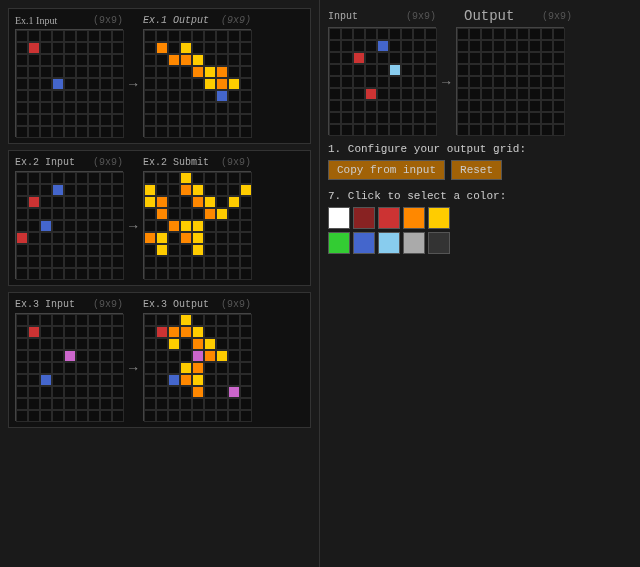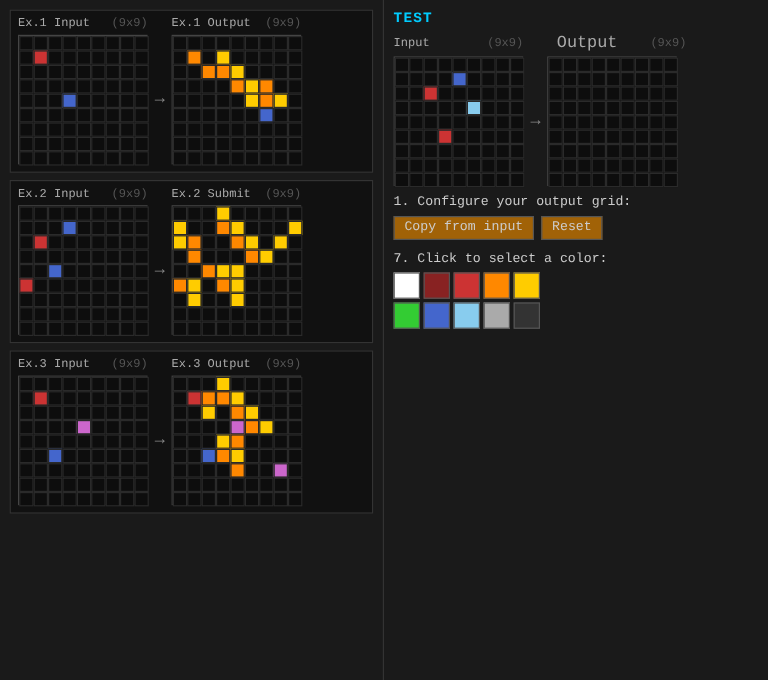--- a/index.html
+++ b/index.html
@@ -130,25 +130,25 @@
 </head>
 <body>
 
 <div class="main-container">
 
   <div class="left-panel">
 
     <div class="example-block">
       <div style="display:flex; align-items:center; margin-bottom:3px;">
         <div style="display:flex; align-items:center; gap:4px; width:108px;">
-          <span style="color:#aaa;font-size:10px;">Ex.1 Input</span>
+          <span style="color:#aaa;font-size:10px;font-family:Liberation Serif, serif;">Ex.1 Input</span>
           <span style="color:#555;font-size:10px;margin-left:auto;">(9x9)</span>
         </div>
         <div style="width:20px;"></div>
-        <div style="display:flex; align-items:center; gap:0; width:108px;">
+        <div style="display:flex; align-items:center; gap:0; width:108px;font-style:italic;">
           <span style="color:#aaa;font-size:10px;">Ex.1 Output</span>
           <span style="color:#555;font-size:10px;margin-left:auto;">(9x9)</span>
         </div>
       </div>
       <div class="example-row">
         <div class="grid grid-9" id="ex1-input">
             <div class="cell"></div>
             <div class="cell"></div>
             <div class="cell"></div>
             <div class="cell"></div>
@@ -678,21 +678,20 @@
             <div class="cell"></div>
             <div class="cell"></div>
             <div class="cell"></div>
             <div class="cell"></div>
           </div>
       </div>
     </div>
   </div>
 
   <div class="right-panel">
-    <div class="right-section-title">TEST</div>
 
     <div style="margin-bottom:8px;">
       <div style="display:flex; align-items:center; margin-bottom:3px; gap:4px;">
         <div style="display:flex; align-items:center; width:108px;">
           <span style="color:#aaa;font-size:10px;">Input</span>
           <span style="color:#555;font-size:10px;margin-left:auto;">(9x9)</span>
         </div>
         <div style="width:20px;"></div>
         <div style="display:flex; align-items:center; width:108px;">
           <span style="color:#aaa;font-size:14px;">Output</span>

